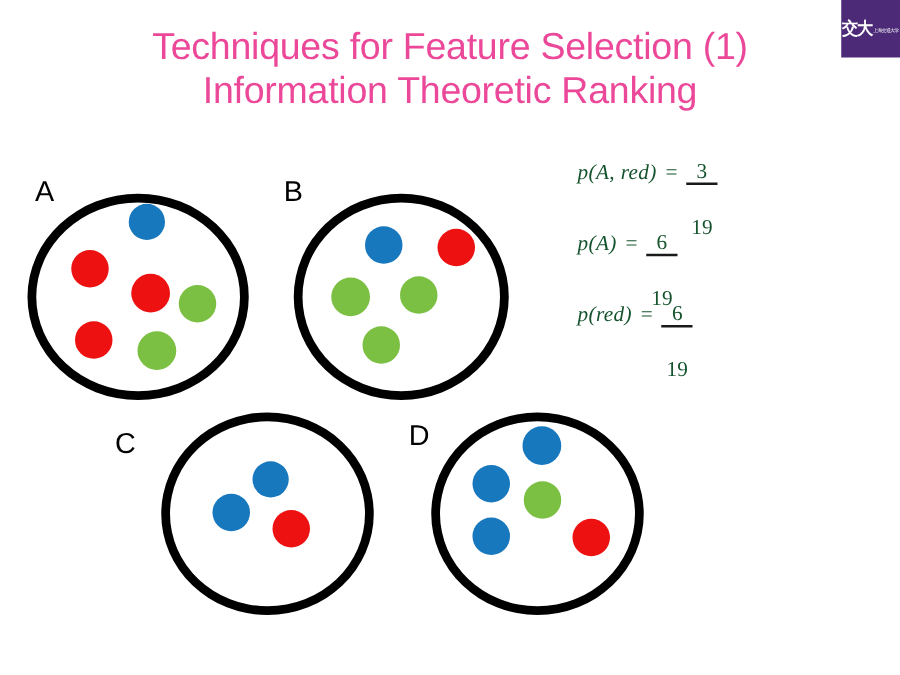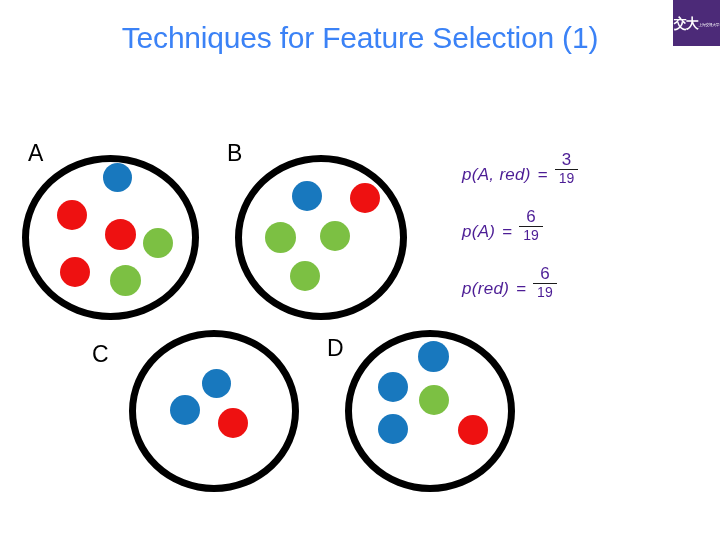--- a/index.html
+++ b/index.html
@@ -22,21 +22,21 @@
     left: 40px;
     top: 20px;
     width: 640px;
     text-align: center;
     line-height: 1.18;
   }
   #title-block .title-line {
     font-family: "Liberation Sans", sans-serif;
     font-size: 30px;
     font-weight: 400;
-    color: #3b82f6;
+    color: #ec4899;
     white-space: nowrap;
     letter-spacing: -0.2px;
   }
 
   
   #logo {
     position: absolute;
     right: 0px;
     top: 0px;
     width: 47px;
@@ -97,25 +97,25 @@
   
   #formula-col {
     position: absolute;
     left: 462px;
     top: 128px;
     width: 250px;
   }
   .formula {
     position: relative;
     height: 57px;
-    font-family: Liberation Sans, sans-serif;
-    font-size: 17px;
-    color: #4c1d95;
+    font-family: Liberation Serif, serif;
+    font-size: 17px;
+    color: #14532d;
     display: flex;
-    align-items: flex-end;
+    align-items: flex-start;
     white-space: nowrap;
   }
   .formula .lhs {
     font-style: italic;
     font-size: 17px;
     letter-spacing: 0.3px;
   }
   .formula .eq {
     font-style: normal;
     margin: 0 7px 0 7px;
@@ -133,29 +133,31 @@
     font-size: 17px;
     padding: 0 4px 1px 4px;
   }
   .frac .bar {
     width: 100%;
     min-width: 22px;
     height: 1.5px;
     background: #1a1a1a;
   }
   .frac .den {
-    font-size: 14px;
+    font-size: 17px;
     padding: 1px 4px 0 4px;
+    margin-top: 24px;
   }
 </style>
 </head>
 <body>
 
 <div id="title-block">
   <div class="title-line">Techniques for Feature Selection (1)</div>
+  <div class="title-line">Information Theoretic Ranking</div>
 </div>
 
 <div id="logo">
   <div class="logo-mark">交大</div>
   <div class="logo-sub">上海交通大学</div>
 </div>
 
 <div id="diagram">
 
   <div class="set-circle" style="left:22px; top:155px; width:177px; height:165px;"></div>

